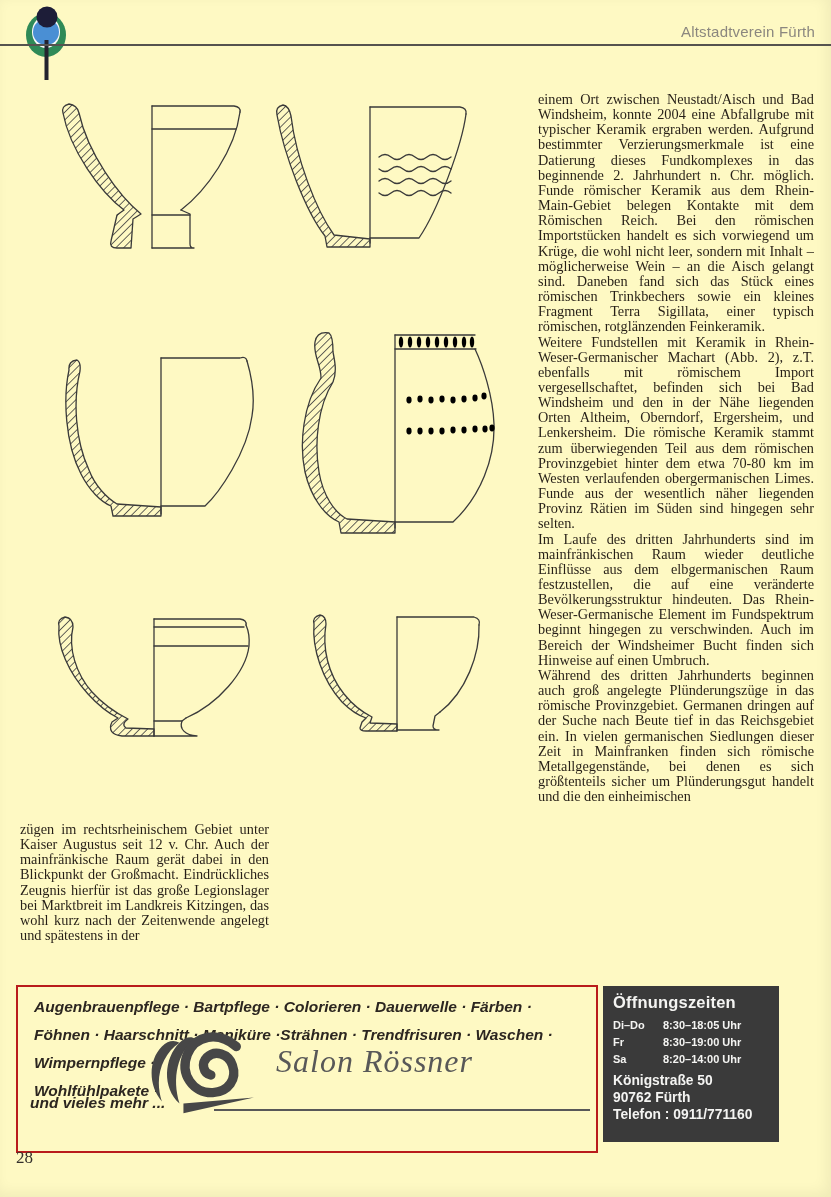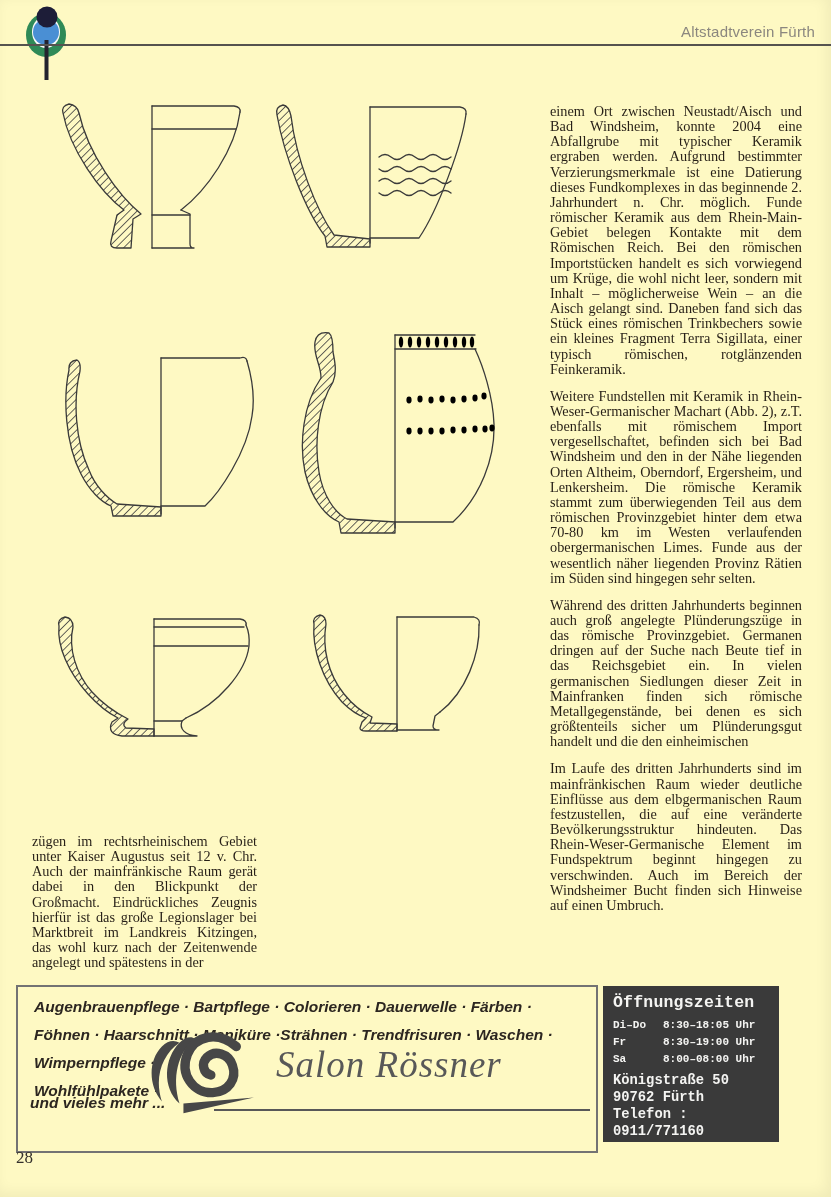--- a/index.html
+++ b/index.html
@@ -14,38 +14,38 @@
   
   .vessel{position:absolute;}
   .vessel path,.vessel line{stroke:#3a3a3a;stroke-width:1.3;fill:none;stroke-linejoin:round;stroke-linecap:round;}
   .vessel .sect{fill:url(#dhatch);}
   .vessel .band{stroke:none;}
   .caption{position:absolute;left:22px;top:757px;width:500px;margin:0;
         font-family:"Liberation Sans",sans-serif;font-style:italic;font-weight:700;
         font-size:13.2px;line-height:17.5px;color:#2e2a24;text-align:justify;}
   
   .col{position:absolute;font-size:14.3px;line-height:15.15px;text-align:justify;}
-  .col p{margin:12px;}
+  .col p{margin:0;}
   .col-left{left:20px;top:822px;width:249px;}
   .col-mid{left:277px;top:822px;width:246px;}
   .col-right{left:538px;top:92px;width:276px;}
   
-  .ad{position:absolute;left:16px;top:985px;width:578px;height:164px;border:2px solid #737373;
+  .ad{position:absolute;left:16px;top:985px;width:578px;height:164px;border:2px solid #b91c1c;
       font-family:"Liberation Sans",sans-serif;}
   .services{position:absolute;left:16px;top:6px;font-style:italic;font-weight:700;
       font-size:15.5px;line-height:28px;color:#2c2620;}
   .ad-more{position:absolute;left:12px;top:107px;font-style:italic;font-weight:700;
       font-size:15.5px;color:#2c2620;}
   .swirl{position:absolute;left:132px;top:40px;}
   .salon-name{position:absolute;left:258px;top:56px;font-family:"Liberation Serif",serif;
-      font-style:italic;font-size:37px;color:#585858;letter-spacing:1px;white-space:nowrap;}
+      font-style:italic;font-size:32px;color:#585858;letter-spacing:1px;white-space:nowrap;}
   .salon-underline{position:absolute;left:196px;top:122px;width:376px;height:2px;background:#585858;}
   
   .hours{position:absolute;left:603px;top:986px;width:176px;height:156px;background:#3a3a3a;
-      color:#f4f4f2;font-family:Liberation Mono, monospace;font-weight:700;box-sizing:border-box;
+      color:#f4f4f2;font-family:Liberation Sans, sans-serif;font-weight:700;box-sizing:border-box;
       padding:7px 10px;}
   .hours-title{font-size:16.5px;margin-bottom:5px;letter-spacing:.2px;}
   .hrow{display:flex;font-size:11px;line-height:17px;}
   .hrow .days{width:50px;}
   .haddr{margin-top:4px;font-size:13.8px;line-height:17px;}
   .pagenum{position:absolute;left:16px;top:1148px;font-size:17px;color:#33302b;}
 </style>
 </head>
 <body>
 
@@ -164,22 +164,22 @@
 
 
   <div class="col col-left">
     <p>zügen im rechtsrheinischem Gebiet unter Kaiser Augustus seit 12 v. Chr. Auch der mainfränkische Raum gerät dabei in den Blickpunkt der Großmacht. Eindrückliches Zeugnis hierfür ist das große Legionslager bei Marktbreit im Landkreis Kitzingen, das wohl kurz nach der Zeitenwende angelegt und spätestens in der</p>
   </div>
   <div class="col col-mid">
   </div>
   <div class="col col-right">
     <p>einem Ort zwischen Neustadt/Aisch und Bad Windsheim, konnte 2004 eine Abfallgrube mit typischer Keramik ergraben werden. Aufgrund bestimmter Verzierungsmerkmale ist eine Datierung dieses Fundkomplexes in das beginnende 2. Jahrhundert n. Chr. möglich. Funde römischer Keramik aus dem Rhein-Main-Gebiet belegen Kontakte mit dem Römischen Reich. Bei den römischen Importstücken handelt es sich vorwiegend um Krüge, die wohl nicht leer, sondern mit Inhalt – möglicherweise Wein – an die Aisch gelangt sind. Daneben fand sich das Stück eines römischen Trinkbechers sowie ein kleines Fragment Terra Sigillata, einer typisch römischen, rotglänzenden Feinkeramik.</p>
     <p>Weitere Fundstellen mit Keramik in Rhein-Weser-Germanischer Machart (Abb. 2), z.T. ebenfalls mit römischem Import vergesellschaftet, befinden sich bei Bad Windsheim und den in der Nähe liegenden Orten Altheim, Oberndorf, Ergersheim, und Lenkersheim. Die römische Keramik stammt zum überwiegenden Teil aus dem römischen Provinzgebiet hinter dem etwa 70-80 km im Westen verlaufenden obergermanischen Limes. Funde aus der wesentlich näher liegenden Provinz Rätien im Süden sind hingegen sehr selten.</p>
+    <p>Im Laufe des dritten Jahrhunderts sind im mainfränkischen Raum wieder deutliche Einflüsse aus dem elbgermanischen Raum festzustellen, die auf eine veränderte Bevölkerungsstruktur hindeuten. Das Rhein-Weser-Germanische Element im Fundspektrum beginnt hingegen zu verschwinden. Auch im Bereich der Windsheimer Bucht finden sich Hinweise auf einen Umbruch.</p>
     <p>Während des dritten Jahrhunderts beginnen auch groß angelegte Plünderungszüge in das römische Provinzgebiet. Germanen dringen auf der Suche nach Beute tief in das Reichsgebiet ein. In vielen germanischen Siedlungen dieser Zeit in Mainfranken finden sich römische Metallgegenstände, bei denen es sich größtenteils sicher um Plünderungsgut handelt und die den einheimischen</p>
-    <p>Im Laufe des dritten Jahrhunderts sind im mainfränkischen Raum wieder deutliche Einflüsse aus dem elbgermanischen Raum festzustellen, die auf eine veränderte Bevölkerungsstruktur hindeuten. Das Rhein-Weser-Germanische Element im Fundspektrum beginnt hingegen zu verschwinden. Auch im Bereich der Windsheimer Bucht finden sich Hinweise auf einen Umbruch.</p>
   </div>
 
   <div class="ad">
     <div class="services">
       <div>Augenbrauenpflege · Bartpflege · Colorieren ·  Dauerwelle · Färben ·</div>
       <div>Föhnen · Haarschnitt · Maniküre ·Strähnen · Trendfrisuren · Waschen ·</div>
       <div>Wimpernpflege ·</div>
       <div>Wohlfühlpakete ·</div>
     </div>
     <div class="ad-more">und vieles mehr ...</div>
@@ -200,21 +200,21 @@
     <div class="hrow">
       <span class="days">Di–Do</span>
       <span class="time">8:30–18:05 Uhr</span>
     </div>
     <div class="hrow">
       <span class="days">Fr</span>
       <span class="time">8:30–19:00 Uhr</span>
     </div>
     <div class="hrow">
       <span class="days">Sa</span>
-      <span class="time">8:00–08:00 Uhr</span>
+      <span class="time">8:20–14:00 Uhr</span>
     </div>
     <div class="haddr">
       <div>Königstraße 50</div>
       <div>90762 Fürth</div>
       <div>Telefon : 0911/771160</div>
     </div>
   </div>
 
   <div class="pagenum">28</div>
 </div>

